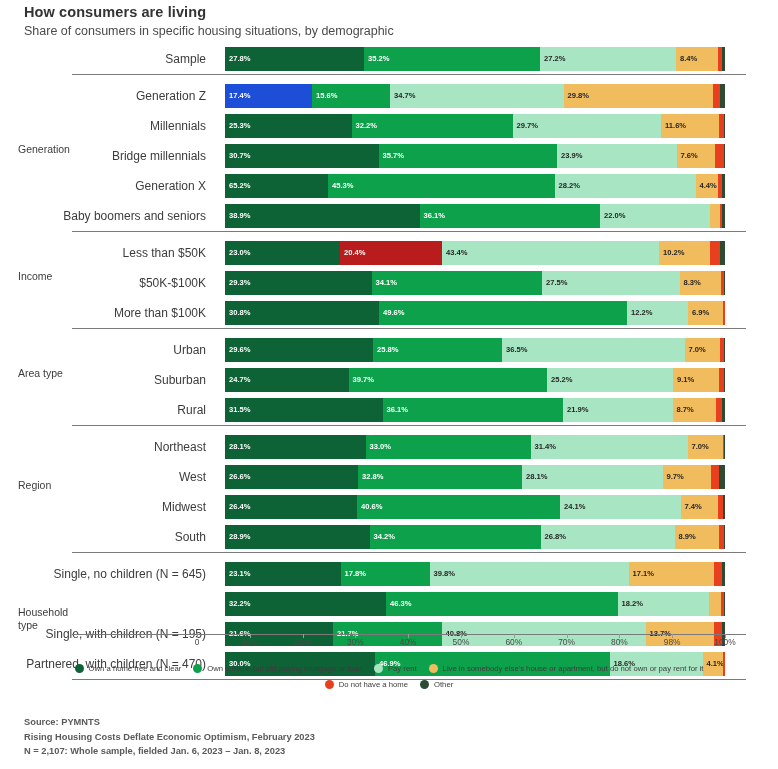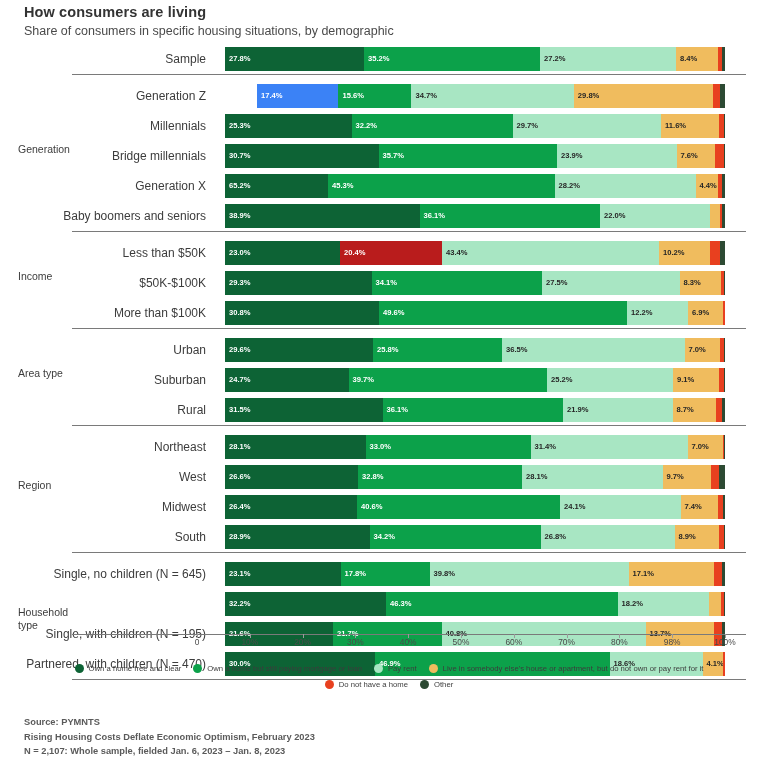--- a/index.html
+++ b/index.html
@@ -192,21 +192,21 @@
             <div class="seg c5" style="width: 0.6%; background: rgb(45, 74, 51);"></div>
           </div>
         </div>
       </div>
       <div class="group" style="height: 157px; padding-top: 7px;">
         <div class="group-rule top"></div>
         <div class="group-label" style="top: 69px;">Generation</div>
         <div class="row">
           <div class="row-label">Generation Z</div>
           <div class="bar">
-            <div class="seg c0" style="width: 17.4%; background: #3b82f6; margin-left: 32px;">
+            <div class="seg c0" style="width: 17.4%; background: #1d4ed8;">
               <span class="seg-val">17.4%</span>
             </div>
             <div class="seg c1" style="width: 15.6%; background: rgb(12, 161, 74);">
               <span class="seg-val">15.6%</span>
             </div>
             <div class="seg c2" style="width: 34.7%; background: rgb(168, 230, 195);">
               <span class="seg-val">34.7%</span>
             </div>
             <div class="seg c3" style="width: 29.8%; background: rgb(240, 188, 94);">
               <span class="seg-val">29.8%</span>

